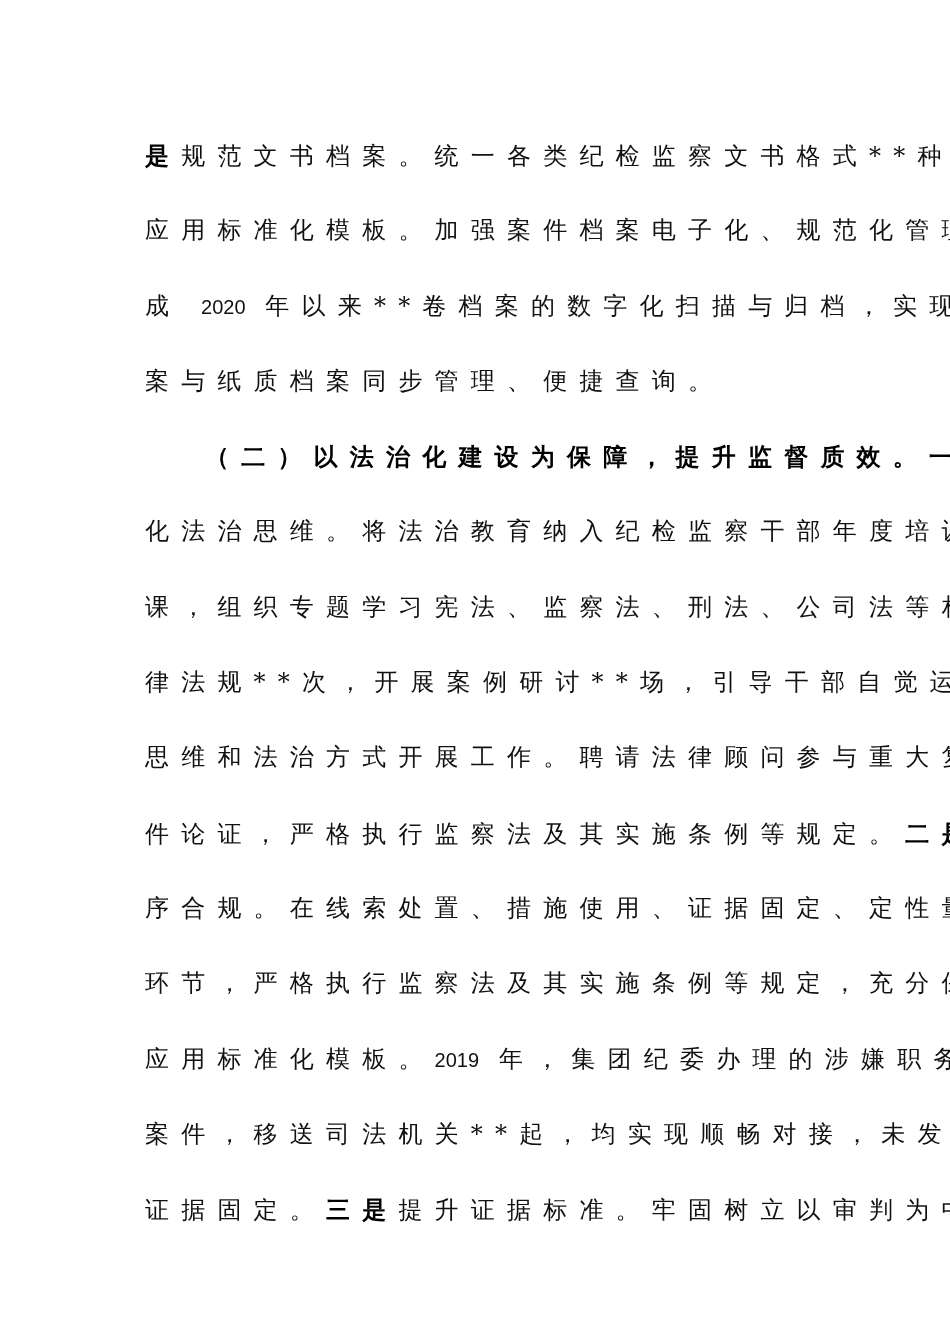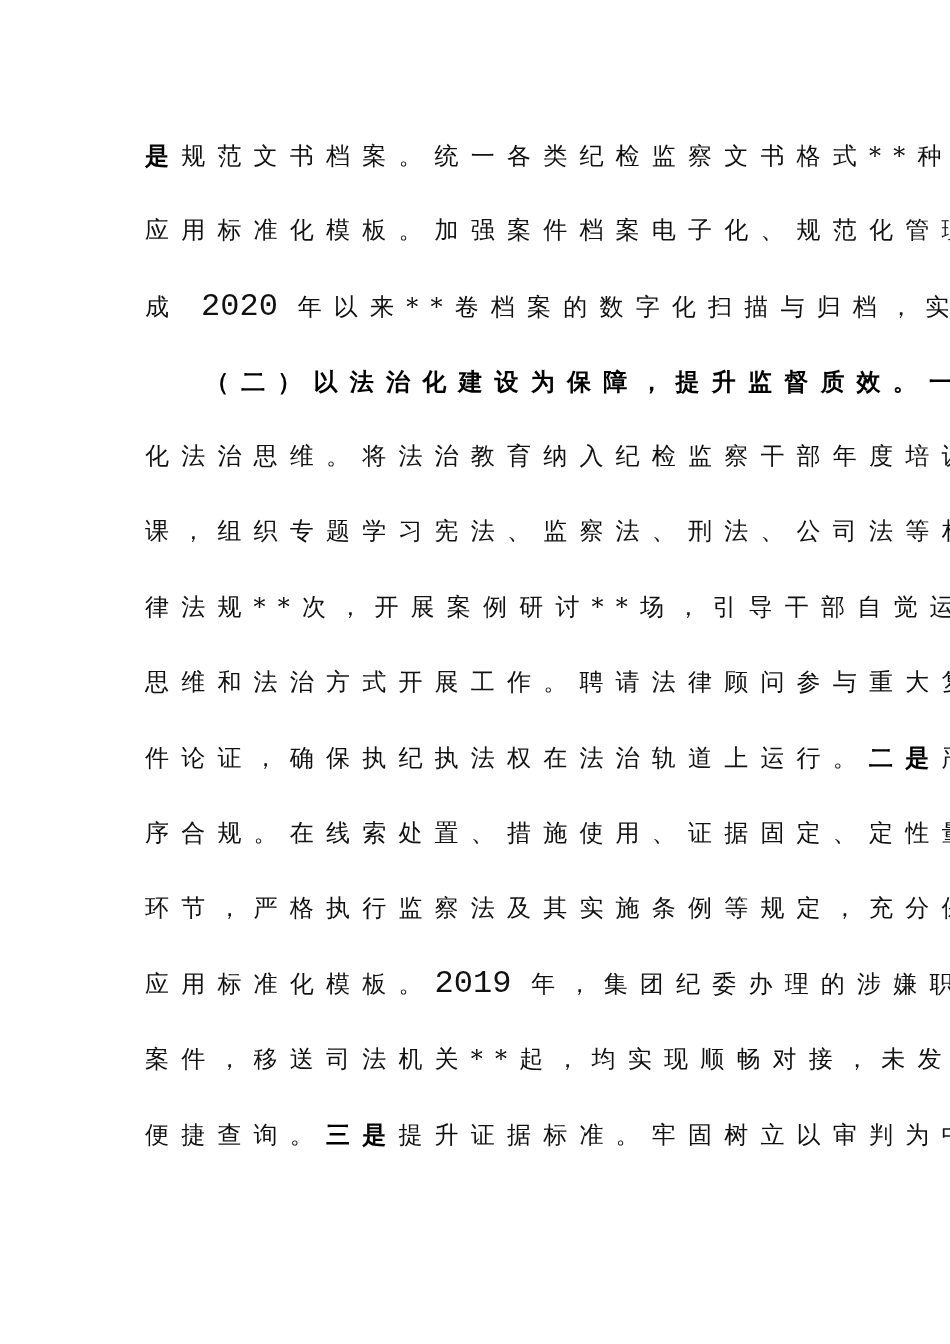--- a/index.html
+++ b/index.html
@@ -38,23 +38,23 @@
       height: 75.3px;
     }
     .line.indent {
       padding-left: 60px;
     }
     .bold {
       font-weight: bold;
       color: #000000;
     }
     .num {
-      font-family: Liberation Mono, monospace;
+      font-family: Liberation Sans, sans-serif;
       letter-spacing: 0px;
-      font-size: 32px;
+      font-size: 20px;
     }
     .seg { }
   </style>
 </head>
 <body>
 
 <div class="page">
   <div class="text-block">
 
     <span class="line">
@@ -62,20 +62,23 @@
     </span>
 
     <span class="line">
       <span class="seg">应用标准化模板。加强案件档案电子化、规范化管理，完</span>
     </span>
 
     <span class="line">
       <span class="seg">成 </span><span class="seg num">2020</span><span class="seg"> 年以来**卷档案的数字化扫描与归档，实现电子档</span>
     </span>
 
+    <span class="line">
+      <span class="seg">案与纸质档案同步管理、便捷查询。</span>
+    </span>
 
     <span class="line indent">
       <span class="seg bold">（二）以法治化建设为保障，提升监督质效。一是</span>
     </span>
 
     <span class="line">
       <span class="seg">化法治思维。将法治教育纳入纪检监察干部年度培训必修</span>
     </span>
 
     <span class="line">
@@ -84,37 +87,37 @@
 
     <span class="line">
       <span class="seg">律法规**次，开展案例研讨**场，引导干部自觉运用法治</span>
     </span>
 
     <span class="line">
       <span class="seg">思维和法治方式开展工作。聘请法律顾问参与重大复杂案</span>
     </span>
 
     <span class="line">
-      <span class="seg">件论证，确保执纪执法权在法治轨道上运行。</span><span class="seg bold">二是</span><span class="seg">严格程</span>
+      <span class="seg">件论证，严格执行监察法及其实施条例等规定。</span><span class="seg bold">二是</span><span class="seg">严格程</span>
     </span>
 
     <span class="line">
       <span class="seg">序合规。在线索处置、措施使用、证据固定、定性量纪等</span>
     </span>
 
     <span class="line">
       <span class="seg">环节，严格执行监察法及其实施条例等规定，充分保障相</span>
     </span>
 
     <span class="line">
       <span class="seg">应用标准化模板。</span><span class="seg num">2019</span><span class="seg"> 年，集团纪委办理的涉嫌职务犯罪</span>
     </span>
 
     <span class="line">
       <span class="seg">案件，移送司法机关**起，均实现顺畅对接，未发生程序</span>
     </span>
 
     <span class="line">
-      <span class="seg">便捷查询。</span><span class="seg bold">三是</span><span class="seg">提升证据标准。牢固树立以审判为中心</span>
+      <span class="seg">证据固定。</span><span class="seg bold">三是</span><span class="seg">提升证据标准。牢固树立以审判为中心</span>
     </span>
 
   </div>
 </div>
 
 </body></html>

